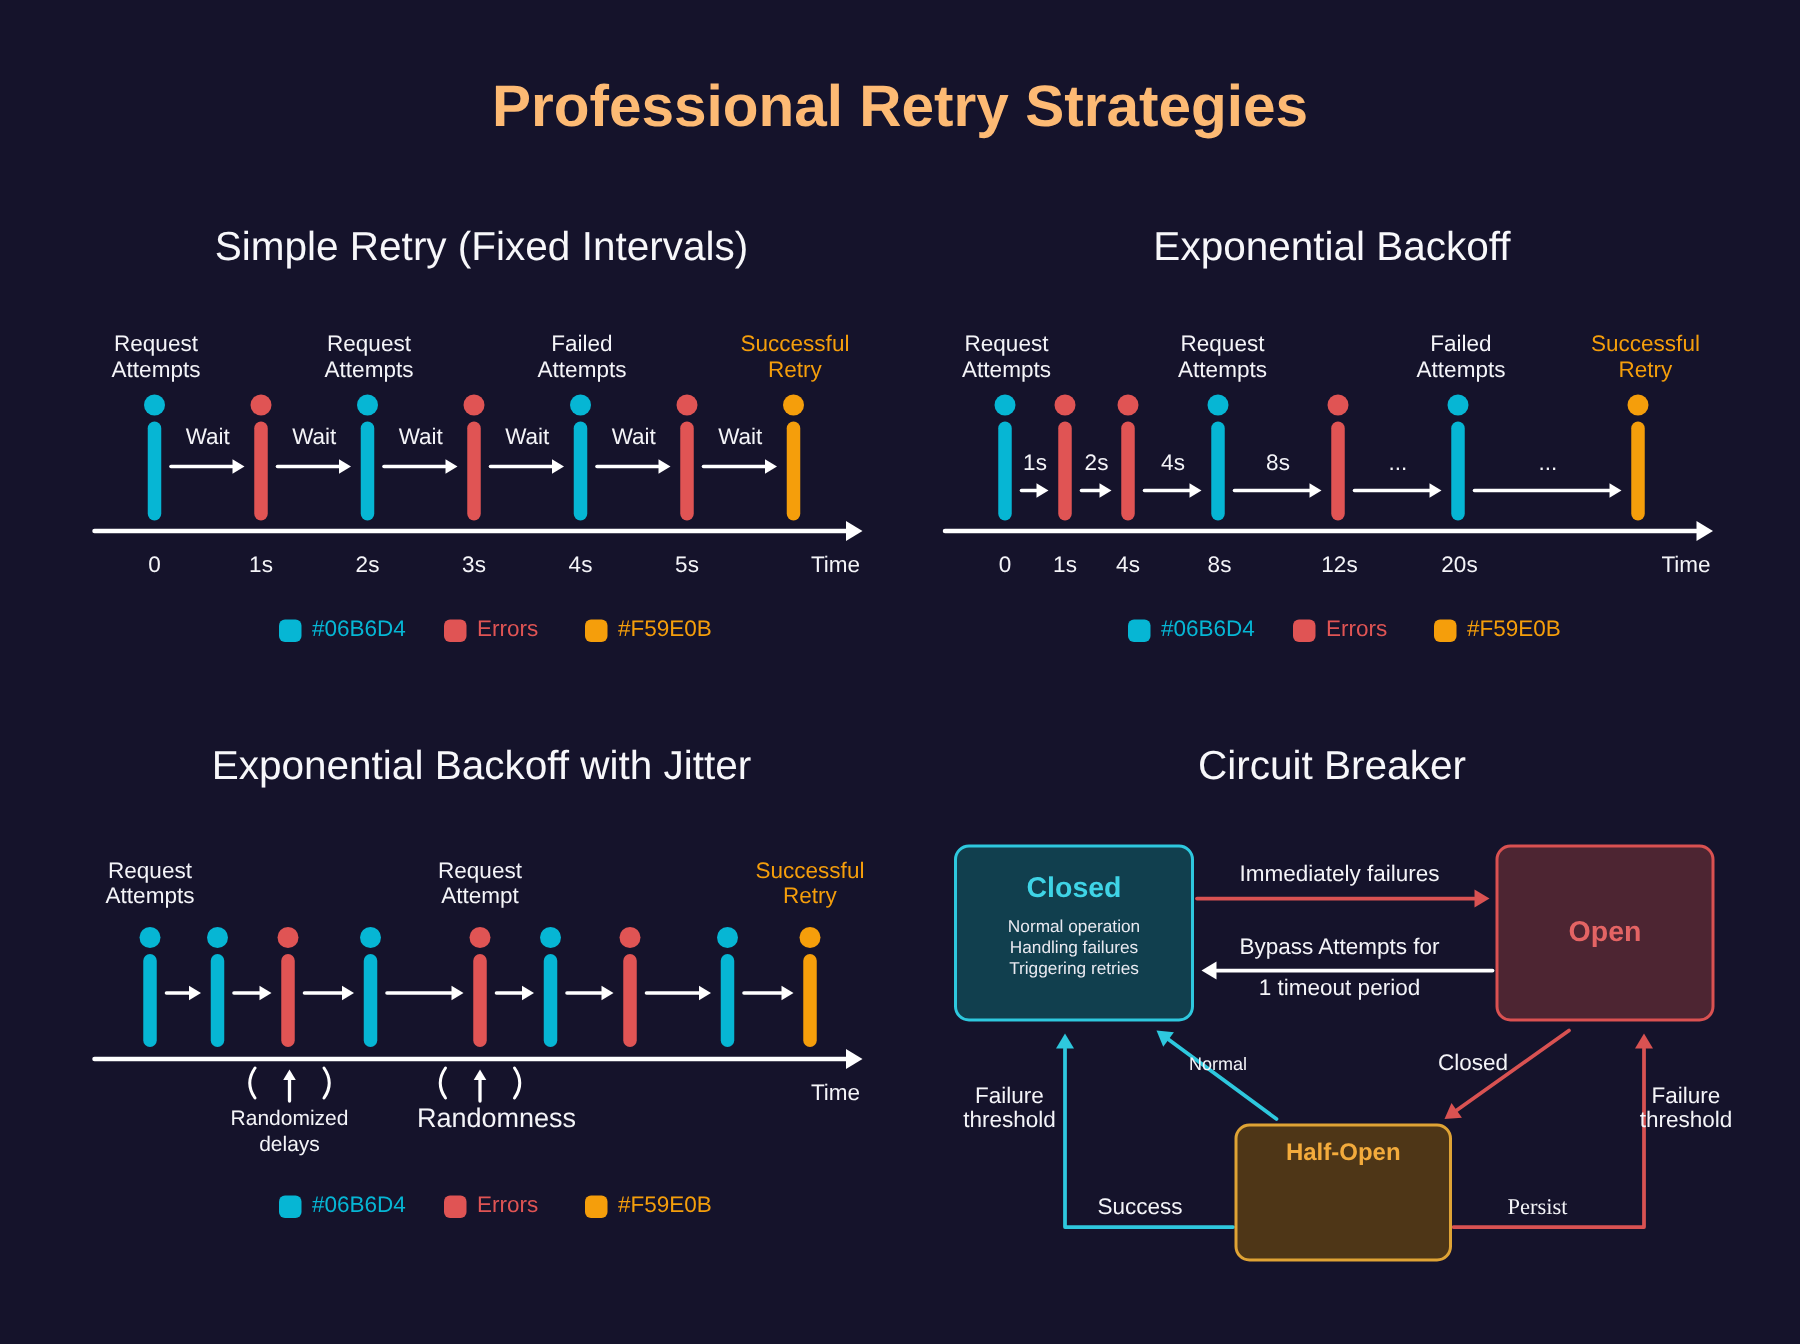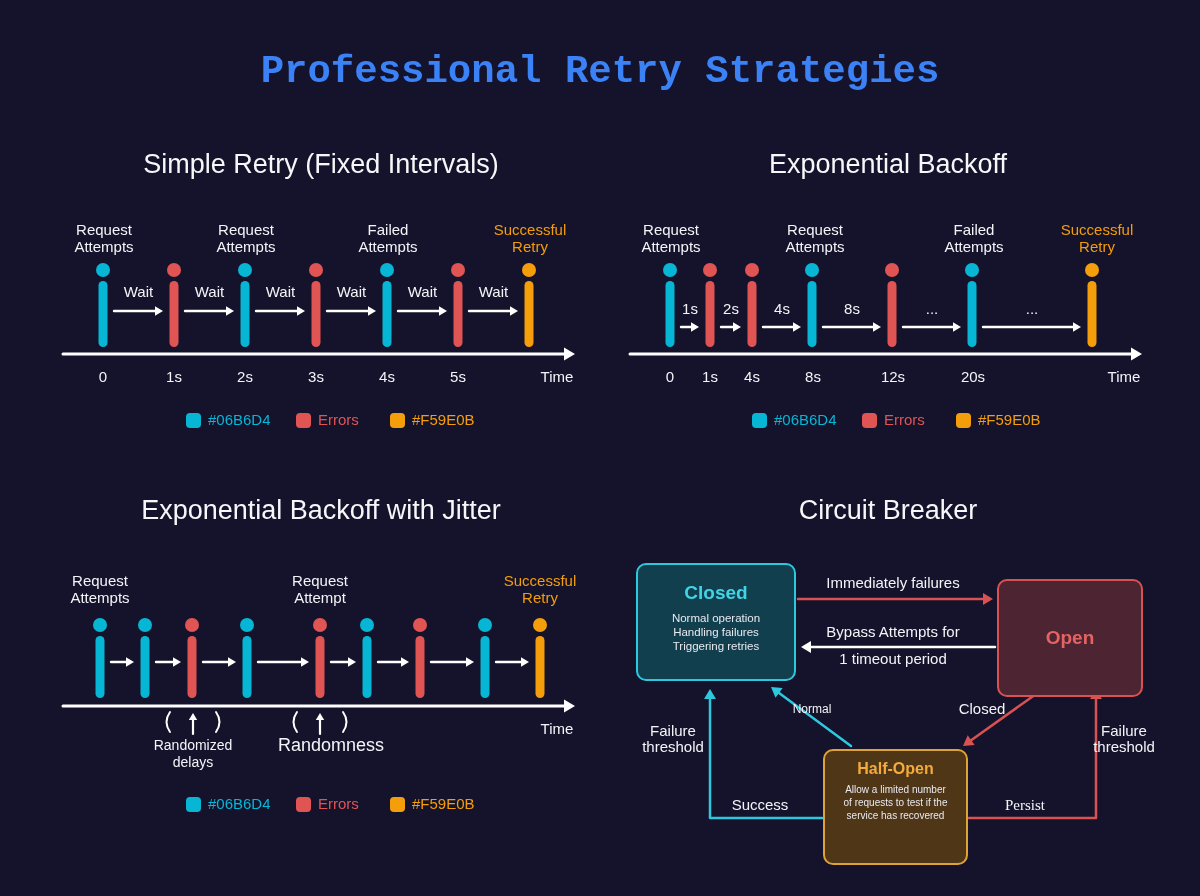--- a/index.html
+++ b/index.html
@@ -4,21 +4,21 @@
 <style>
   * { margin:0; padding:0; box-sizing:border-box; }
   html,body { background:#0e0d1f; }
   #canvas {
     position:relative; width:1200px; height:896px;
     background:#15132B; overflow:hidden;
     font-family:"Liberation Sans","DejaVu Sans",sans-serif;
   }
   .abs { position:absolute; }
   .centered { transform:translateX(-50%); white-space:nowrap; text-align:center; }
-  .page-title { font-size:39px; font-weight:700; color:#3b82f6;font-family:Liberation Mono, monospace; }
+  .page-title { font-size:39px; font-weight:700; color:#fdba74; }
   .section-title { font-size:27px; font-weight:400; color:#F7F7FA; }
   #overlay { position:absolute; left:0; top:0; }
 </style>
 </head>
 <body>
 
 <div id="canvas">
   <svg id="overlay" width="1200" height="896">
       <circle cx="103" cy="270" r="7" fill="#06B6D4"></circle>
       <rect x="98.5" y="281" width="9" height="66" rx="4.5" fill="#06B6D4"></rect>
@@ -209,28 +209,25 @@
     <div style="position: absolute; left: 412px; top: 795px; color: rgb(245, 158, 11); font-size: 15px; white-space: nowrap;">#F59E0B</div>
     <div style="position: absolute; left: 193px; top: 737px; transform: translateX(-50%); text-align: center; white-space: pre; color: rgb(244, 244, 248); font-size: 14px; line-height: 17px;">Randomized
 delays</div>
     <div style="position: absolute; left: 331px; top: 737px; transform: translateX(-50%); text-align: center; white-space: pre; color: rgb(244, 244, 248); font-size: 18px; line-height: 17px;">Randomness</div>
     <div style="position: absolute; left: 636px; top: 563px; width: 160px; height: 118px; background: rgb(17, 63, 78); border: 2.5px solid rgb(46, 200, 222); border-radius: 10px; text-align: center;">
       <div style="position: relative; margin-top: 17px; color: rgb(63, 212, 230); font-weight: bold; font-size: 19px;">Closed</div>
       <div style="position: relative; margin-top: 7px; color: rgb(233, 233, 240); font-size: 11.5px; line-height: 14px; white-space: pre;">Normal operation
 Handling failures
 Triggering retries</div>
     </div>
-    <div style="position: absolute; left: 997px; top: 563px; width: 146px; height: 118px; background: rgb(77, 37, 50); border: 2.5px solid rgb(218, 81, 81); border-radius: 10px; text-align: center; margin-top: 16px;">
+    <div style="position: absolute; left: 997px; top: 563px; width: 146px; height: 118px; background: rgb(77, 37, 50); border: 2.5px solid rgb(218, 81, 81); border-radius: 10px; text-align: center;">
       <div style="position: relative; margin-top: 46px; color: rgb(228, 100, 100); font-weight: bold; font-size: 19px;">Open</div>
     </div>
-    <div style="position: absolute; left: 823px; top: 749px; width: 145px; height: 116px; background: rgb(78, 54, 23); border: 2.5px solid rgb(223, 163, 53); border-radius: 10px; text-align: center;">
+    <div style="position: absolute; left: 823px; top: 749px; width: 145px; height: 92px; background: rgb(78, 54, 23); border: 2.5px solid rgb(223, 163, 53); border-radius: 10px; text-align: center;">
       <div style="position: relative; margin-top: 9px; color: rgb(243, 171, 60); font-weight: bold; font-size: 16px;">Half-Open</div>
-      <div style="position: relative; margin-top: 5px; color: rgb(233, 233, 240); font-size: 10px; line-height: 13px; white-space: pre;">Allow a limited number
-of requests to test if the
-service has recovered</div>
     </div>
     <div style="position: absolute; left: 893px; top: 575px; transform: translateX(-50%); text-align: center; white-space: pre; color: rgb(244, 244, 248); font-size: 15px; line-height: 16px;">Immediately failures</div>
     <div style="position: absolute; left: 893px; top: 624px; transform: translateX(-50%); text-align: center; white-space: pre; color: rgb(244, 244, 248); font-size: 15px; line-height: 16px;">Bypass Attempts for</div>
     <div style="position: absolute; left: 893px; top: 651px; transform: translateX(-50%); text-align: center; white-space: pre; color: rgb(244, 244, 248); font-size: 15px; line-height: 16px;">1 timeout period</div>
     <div style="position: absolute; left: 812px; top: 701px; transform: translateX(-50%); text-align: center; white-space: pre; color: rgb(244, 244, 248); font-size: 12px; line-height: 16px;">Normal</div>
     <div style="position: absolute; left: 982px; top: 701px; transform: translateX(-50%); text-align: center; white-space: pre; color: rgb(244, 244, 248); font-size: 15px; line-height: 16px;">Closed</div>
     <div style="position: absolute; left: 673px; top: 723px; transform: translateX(-50%); text-align: center; white-space: pre; color: rgb(244, 244, 248); font-size: 15px; line-height: 16px;">Failure
 threshold</div>
     <div style="position: absolute; left: 760px; top: 797px; transform: translateX(-50%); text-align: center; white-space: pre; color: rgb(244, 244, 248); font-size: 15px; line-height: 16px;">Success</div>
     <div style="position: absolute; left: 1025px; top: 797px; transform: translateX(-50%); text-align: center; white-space: pre; color: rgb(244, 244, 248); font-size: 15px; line-height: 16px; font-family: Liberation Serif, serif;">Persist</div>

